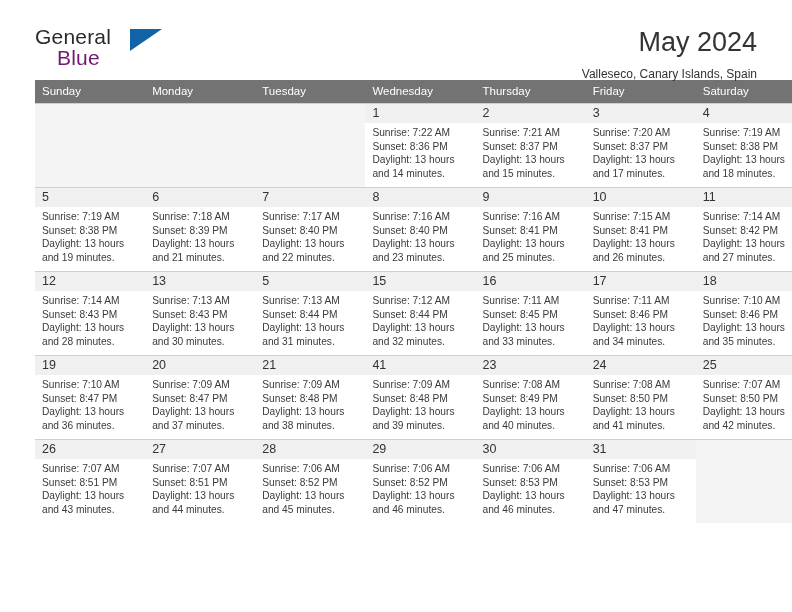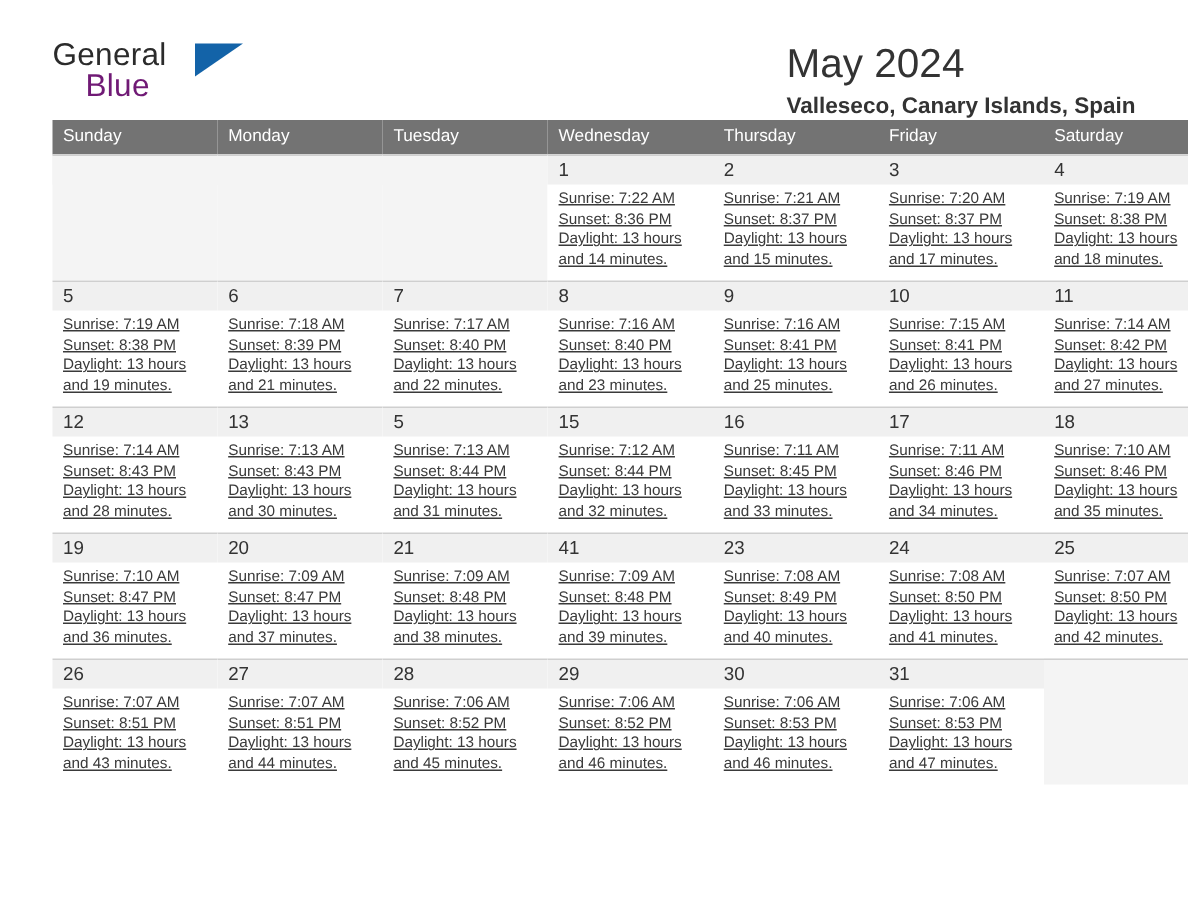--- a/index.html
+++ b/index.html
@@ -56,34 +56,34 @@
   .logo-triangle {
     position: absolute;
     left: 95px;
     top: 3px;
     width: 0;
     height: 0;
     border-left: 32px solid #1363a8;
     border-bottom: 22px solid transparent;
   }
   .title-block {
+    text-align: right;
     padding-top: 2px;
   }
   .month-title {
     font-size: 27px;
     font-weight: normal;
     color: #333333;
     line-height: 1.1;
     margin: 0;
   }
   .location {
-    font-size: 15px;
+    font-size: 12px;
     color: #333333;
-    margin-top: 4px;
-    font-weight: bold;
+    margin-top: 9px;
   }
 
   
   .calendar {
     width: 722px;
     border-collapse: collapse;
     table-layout: fixed;
     margin-top: 10px;
   }
   .calendar th {
@@ -121,21 +121,20 @@
   }
   .cell-empty .daynum {
     background: #f4f4f4;
     color: transparent;
   }
   .details {
     padding: 3px 6px 0 7px;
     font-size: 10.2px;
     line-height: 13.4px;
     color: #3a3a3a;
-    text-decoration: underline;
   }
   .details div {
     white-space: nowrap;
   }
 </style>
 </head>
 <body>
 
 <div class="page">
 

